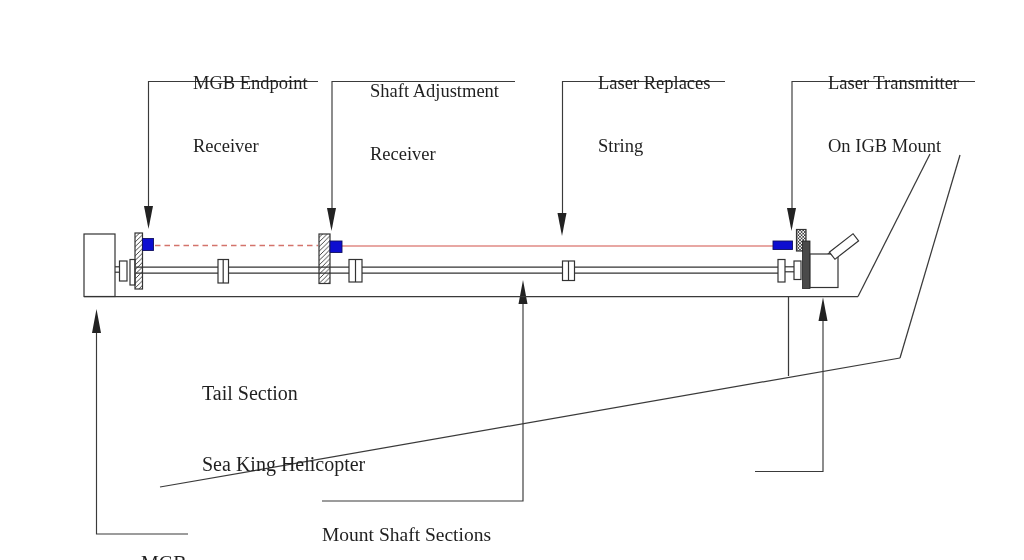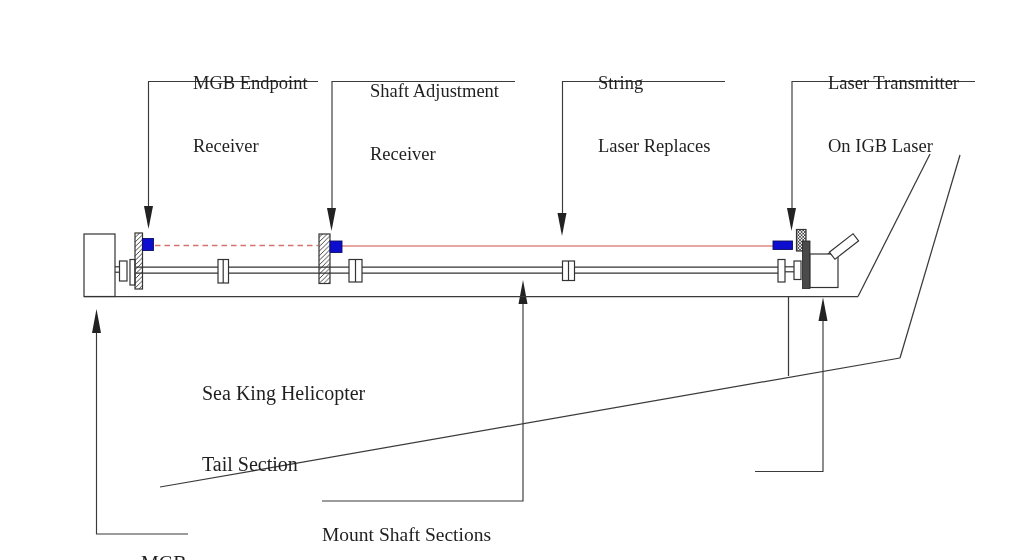--- a/index.html
+++ b/index.html
@@ -102,32 +102,32 @@
   <div>MGB Endpoint</div>
   <div>Receiver</div>
 </div>
 
 <div class="lbl" style="left:370px;top:39px">
   <div>Shaft Adjustment</div>
   <div>Receiver</div>
 </div>
 
 <div class="lbl" style="left:598px;top:31px">
+  <div>Laser Replaces</div>
   <div>String</div>
-  <div>Laser Replaces</div>
 </div>
 
 <div class="lbl" style="left:828px;top:31px">
   <div>Laser Transmitter</div>
-  <div>On IGB Laser</div>
+  <div>On IGB Mount</div>
 </div>
 
 <div class="lbl big" style="left:202px;top:335px">
+  <div>Tail Section</div>
   <div>Sea King Helicopter</div>
-  <div>Tail Section</div>
 </div>
 
 <div class="lbl big" style="left:322px;top:476px;font-size:19.5px">
   <div>Mount Shaft Sections</div>
 </div>
 
 <div class="lbl big" style="left:141px;top:505px">
   <div>MGB</div>
 </div>
 

